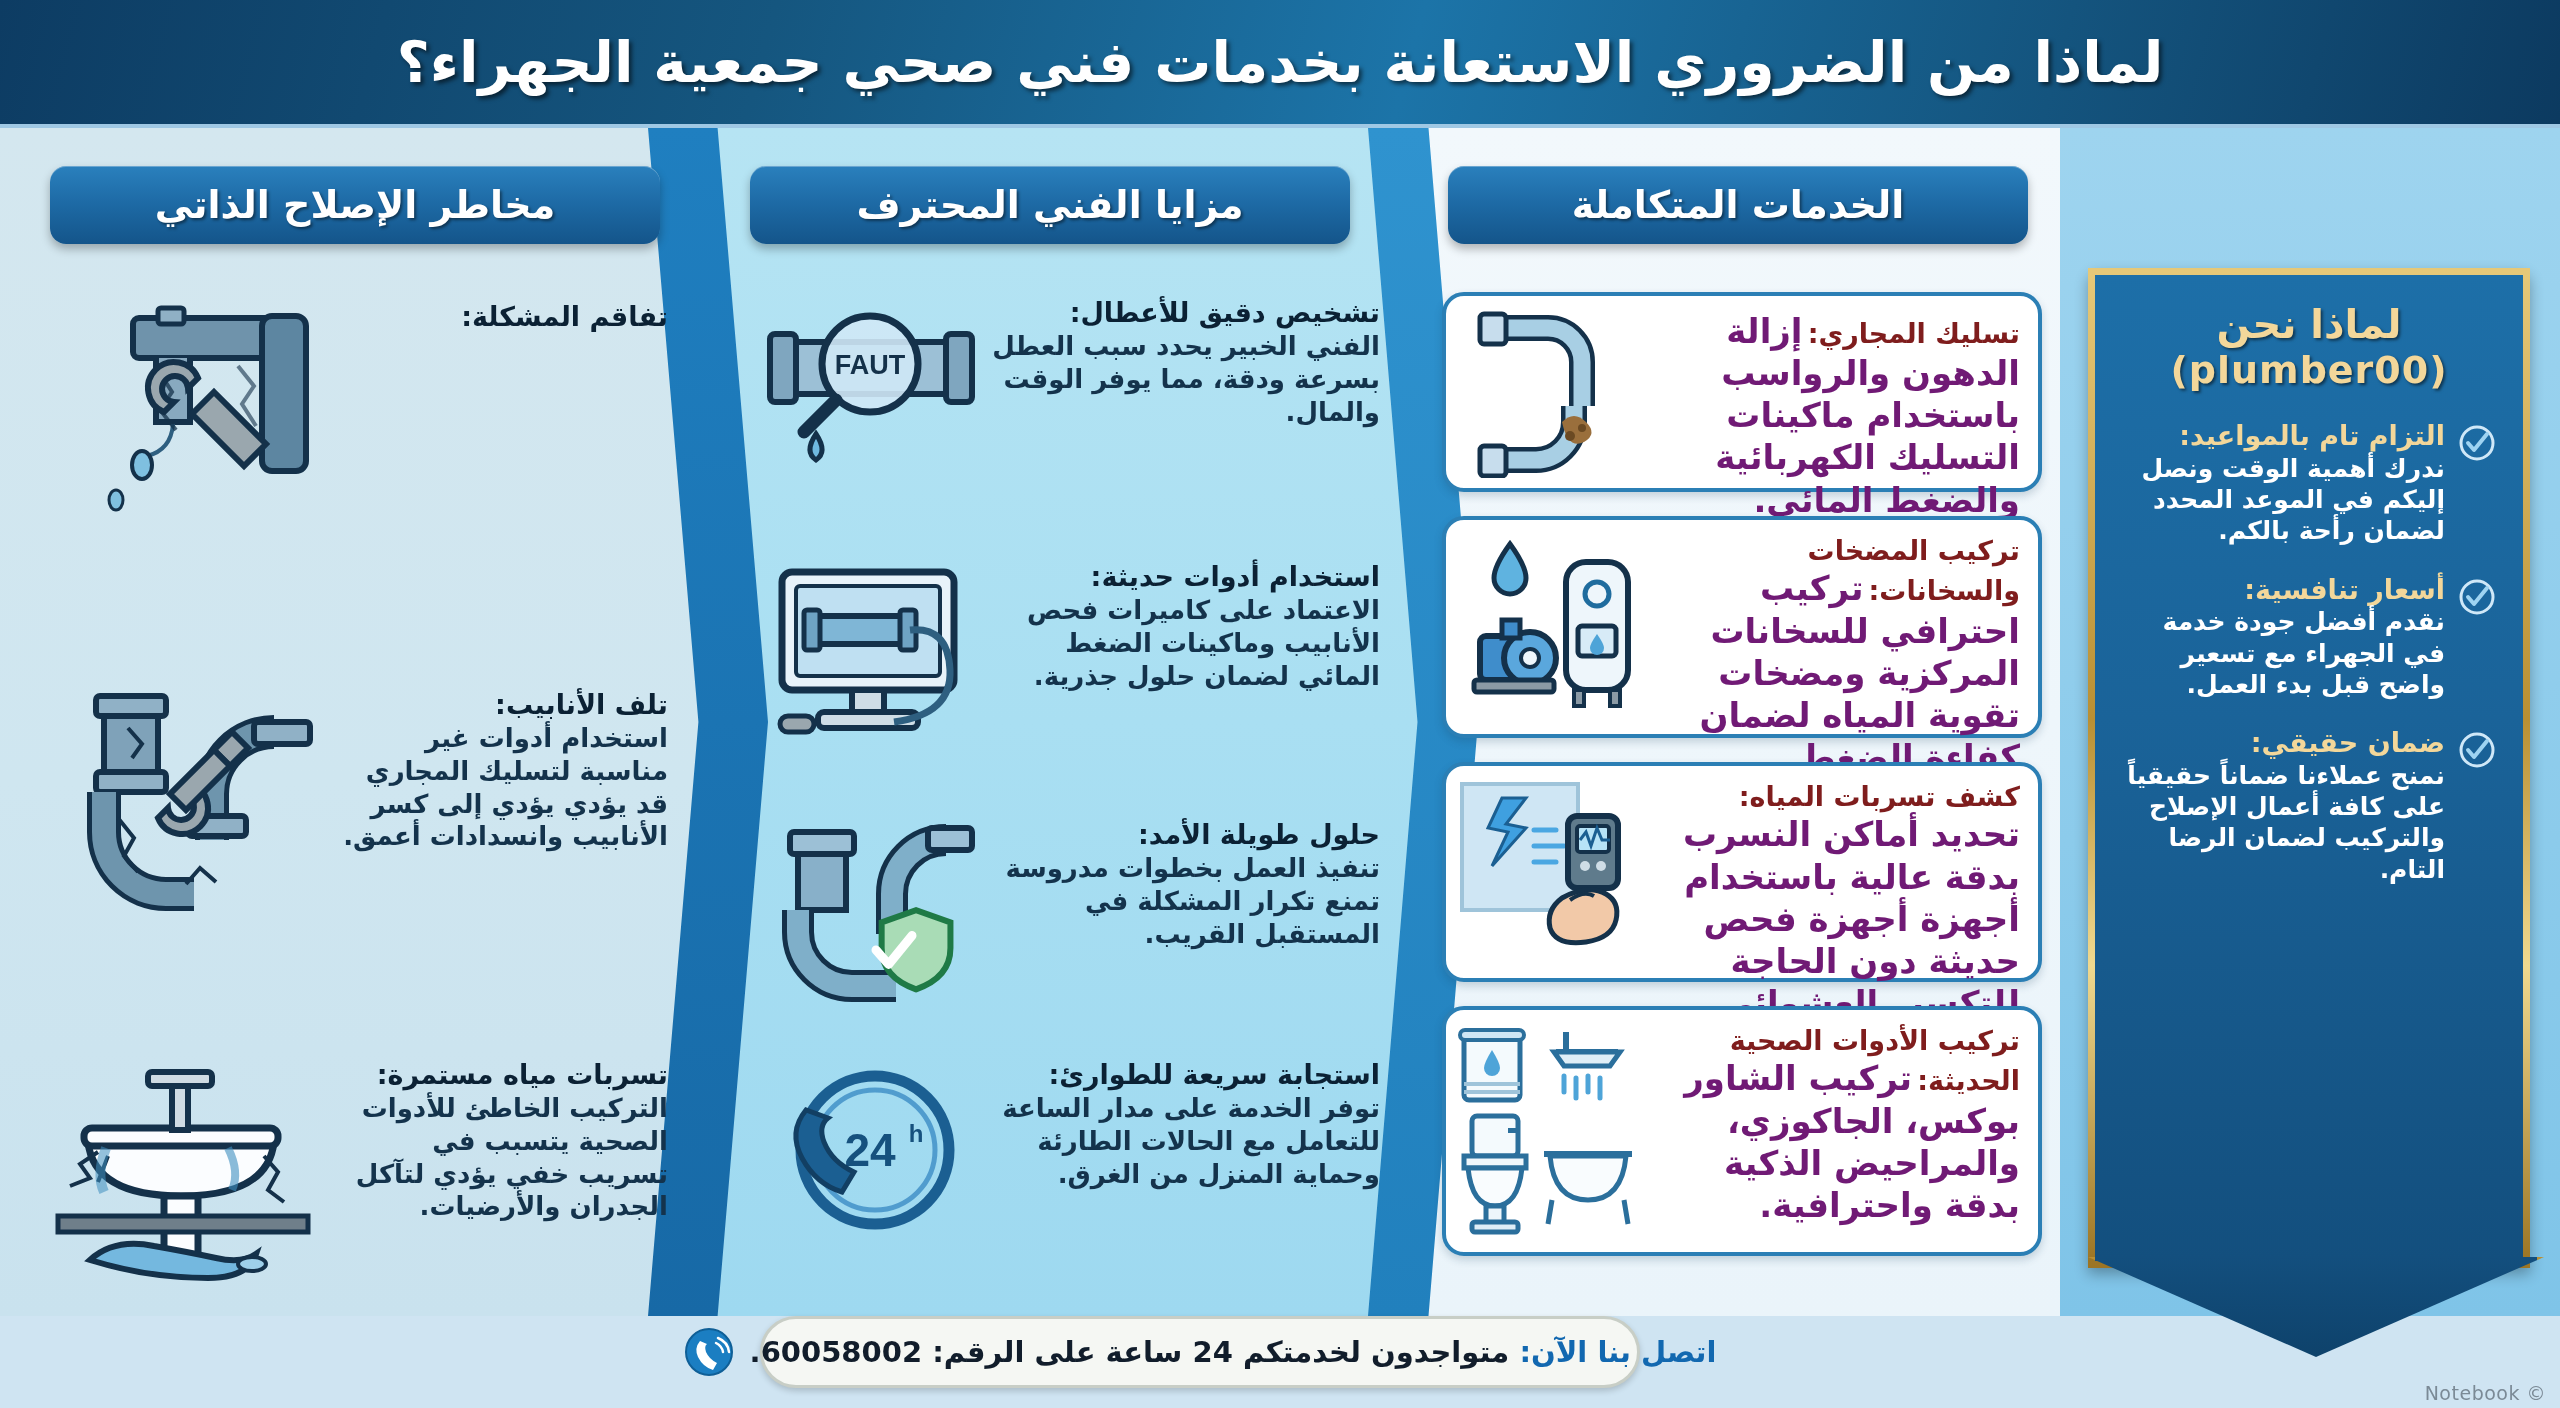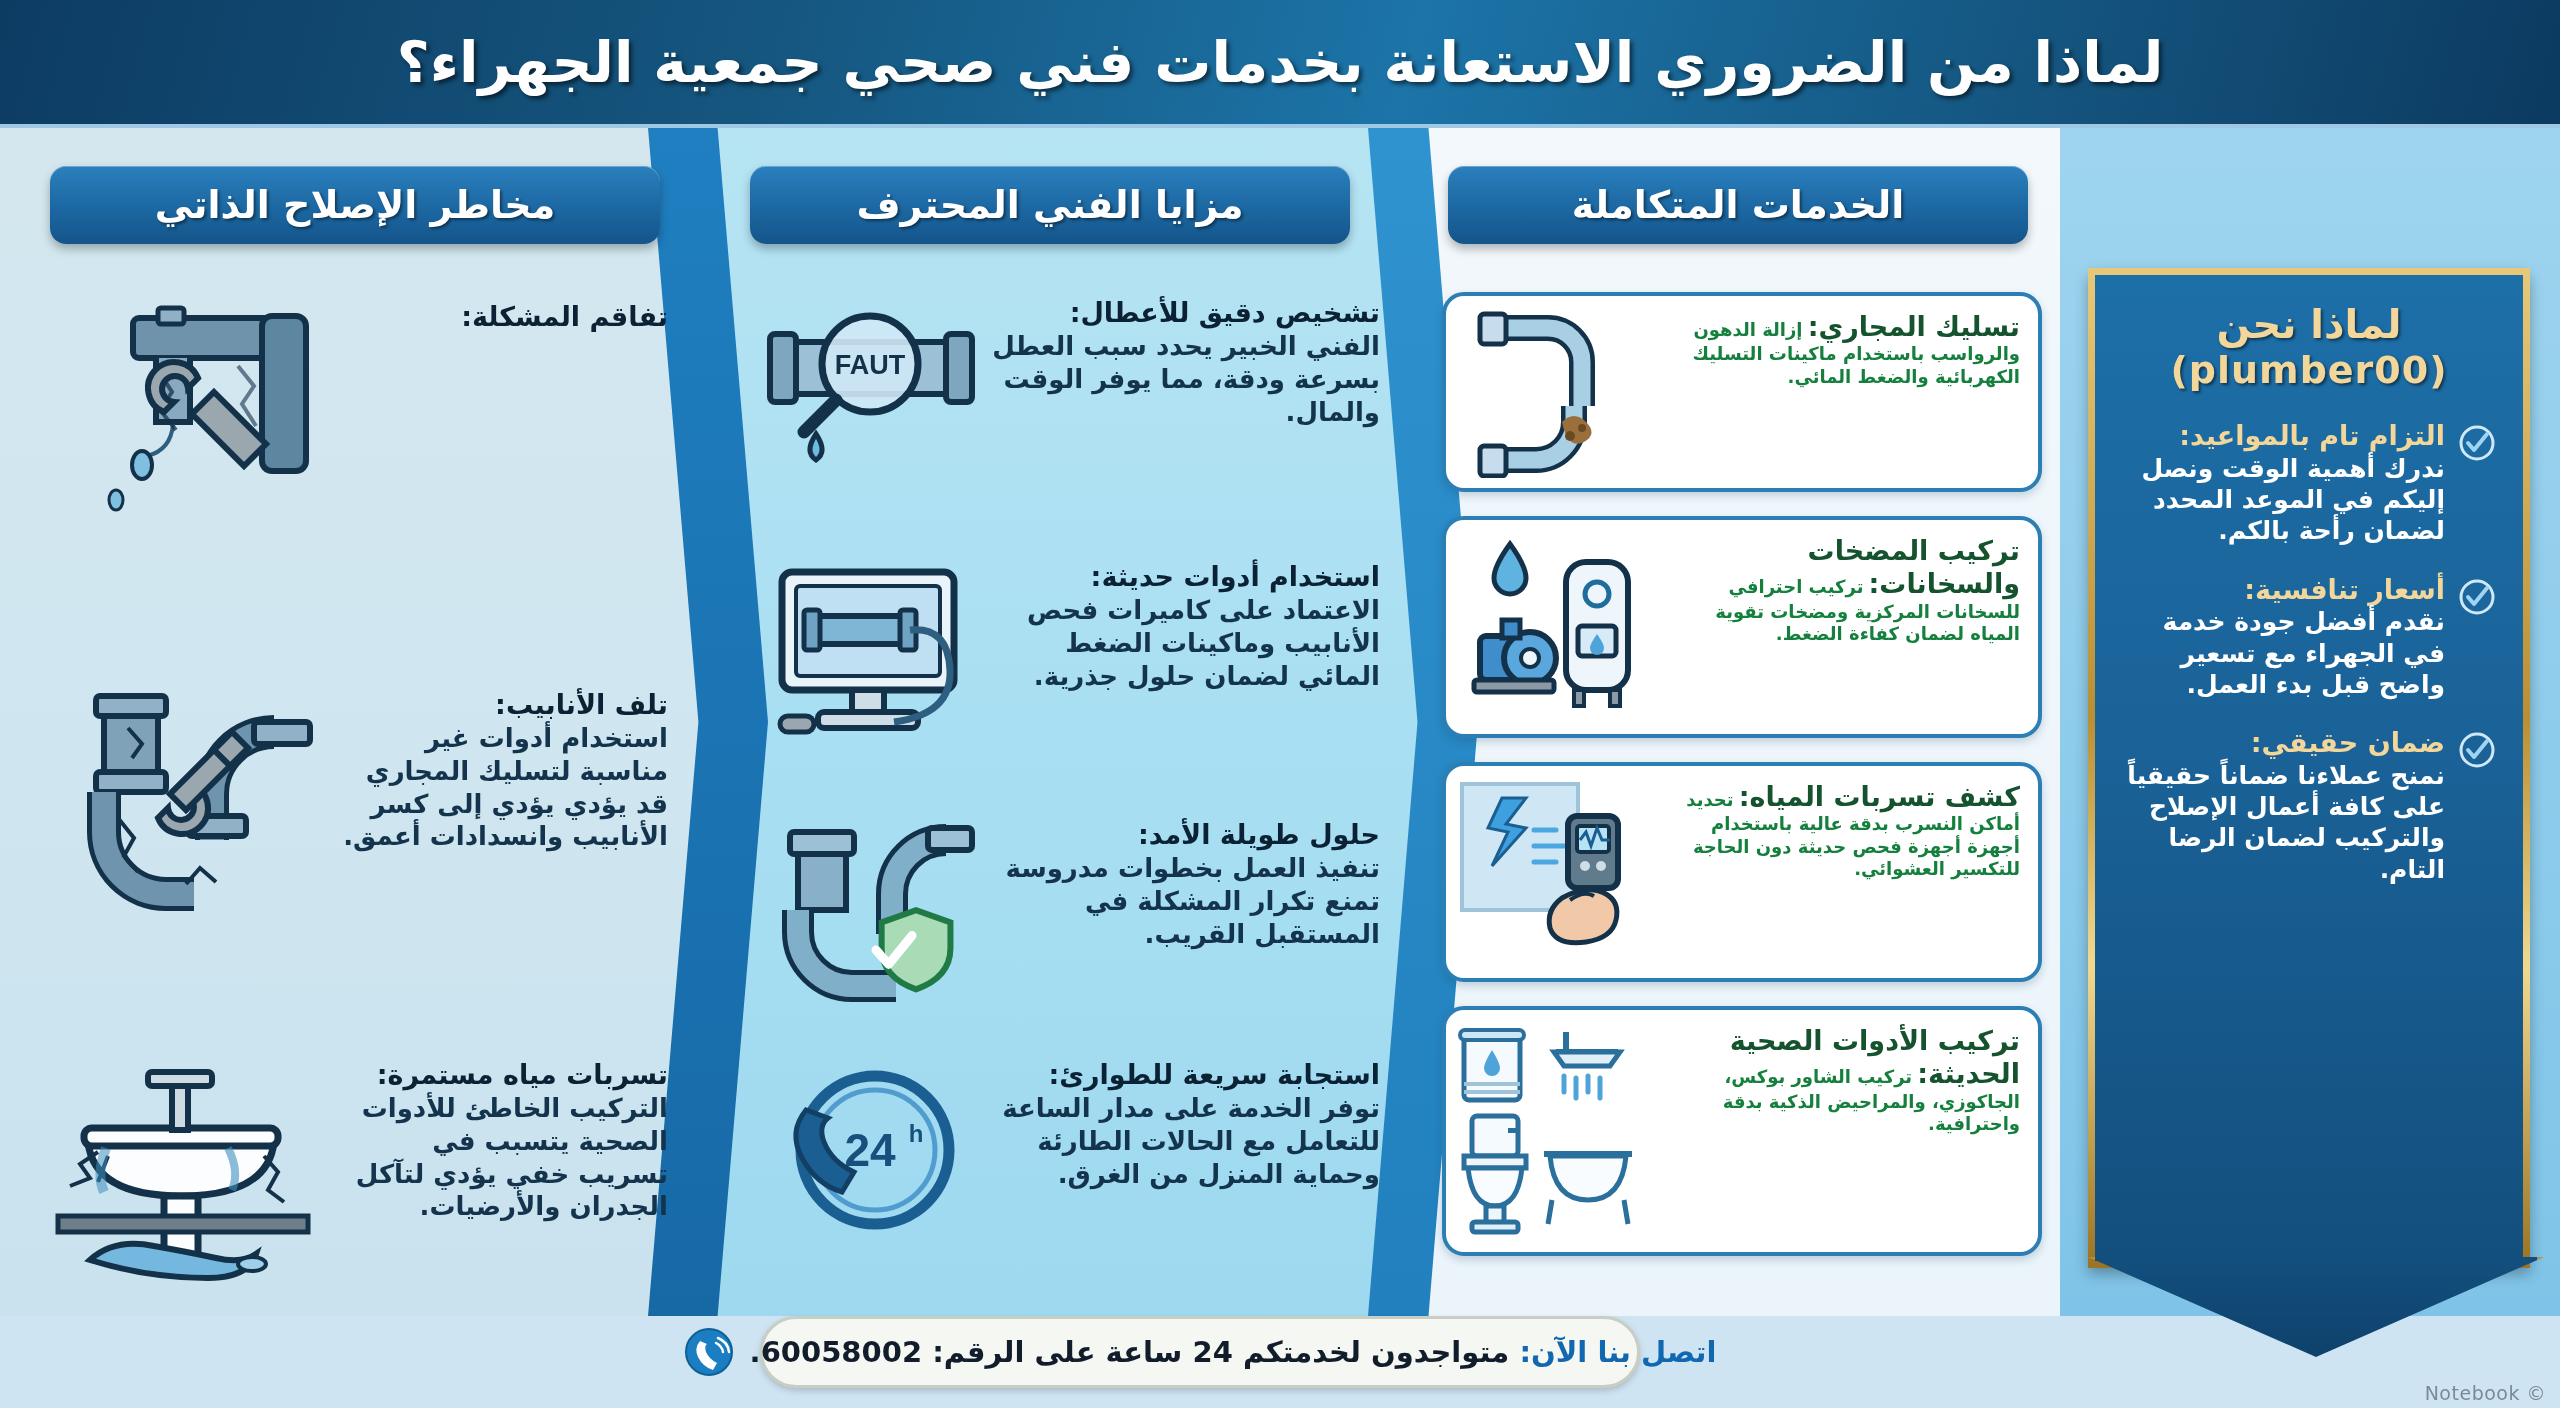--- a/index.html
+++ b/index.html
@@ -95,22 +95,22 @@
   .pi4{left:740px;top:930px;}
 
   
   .card{
     position:absolute;left:1442px;width:600px;
     background:#ffffff;border:4px solid #2b7fb5;border-radius:22px;
     box-shadow:0 4px 9px rgba(20,60,90,.20);
     display:flex;align-items:flex-start;gap:12px;padding:14px 18px 14px 12px;
   }
   .card .txt{width:360px;text-align:right;line-height:1.24;}
-  .card .txt b{font-size:27px;font-weight:bold;color:#14532d;}
-  .card .txt span.body{font-size:18px;font-weight:bold;color:#15803d;}
+  .card .txt b{font-size:27px;font-weight:bold;color:#7f1d1d;}
+  .card .txt span.body{font-size:34px;font-weight:bold;color:#701a75;}
   .c1{top:164px;height:200px;}
   .c2{top:388px;height:222px;}
   .c3{top:634px;height:220px;}
   .c4{top:878px;height:250px;}
 
   
   .why{
     position:absolute;left:2088px;top:140px;width:442px;height:1000px;
     background:linear-gradient(180deg,#1d6fa8 0%,#1a6399 45%,#134f7e 100%);
     border:7px solid;

